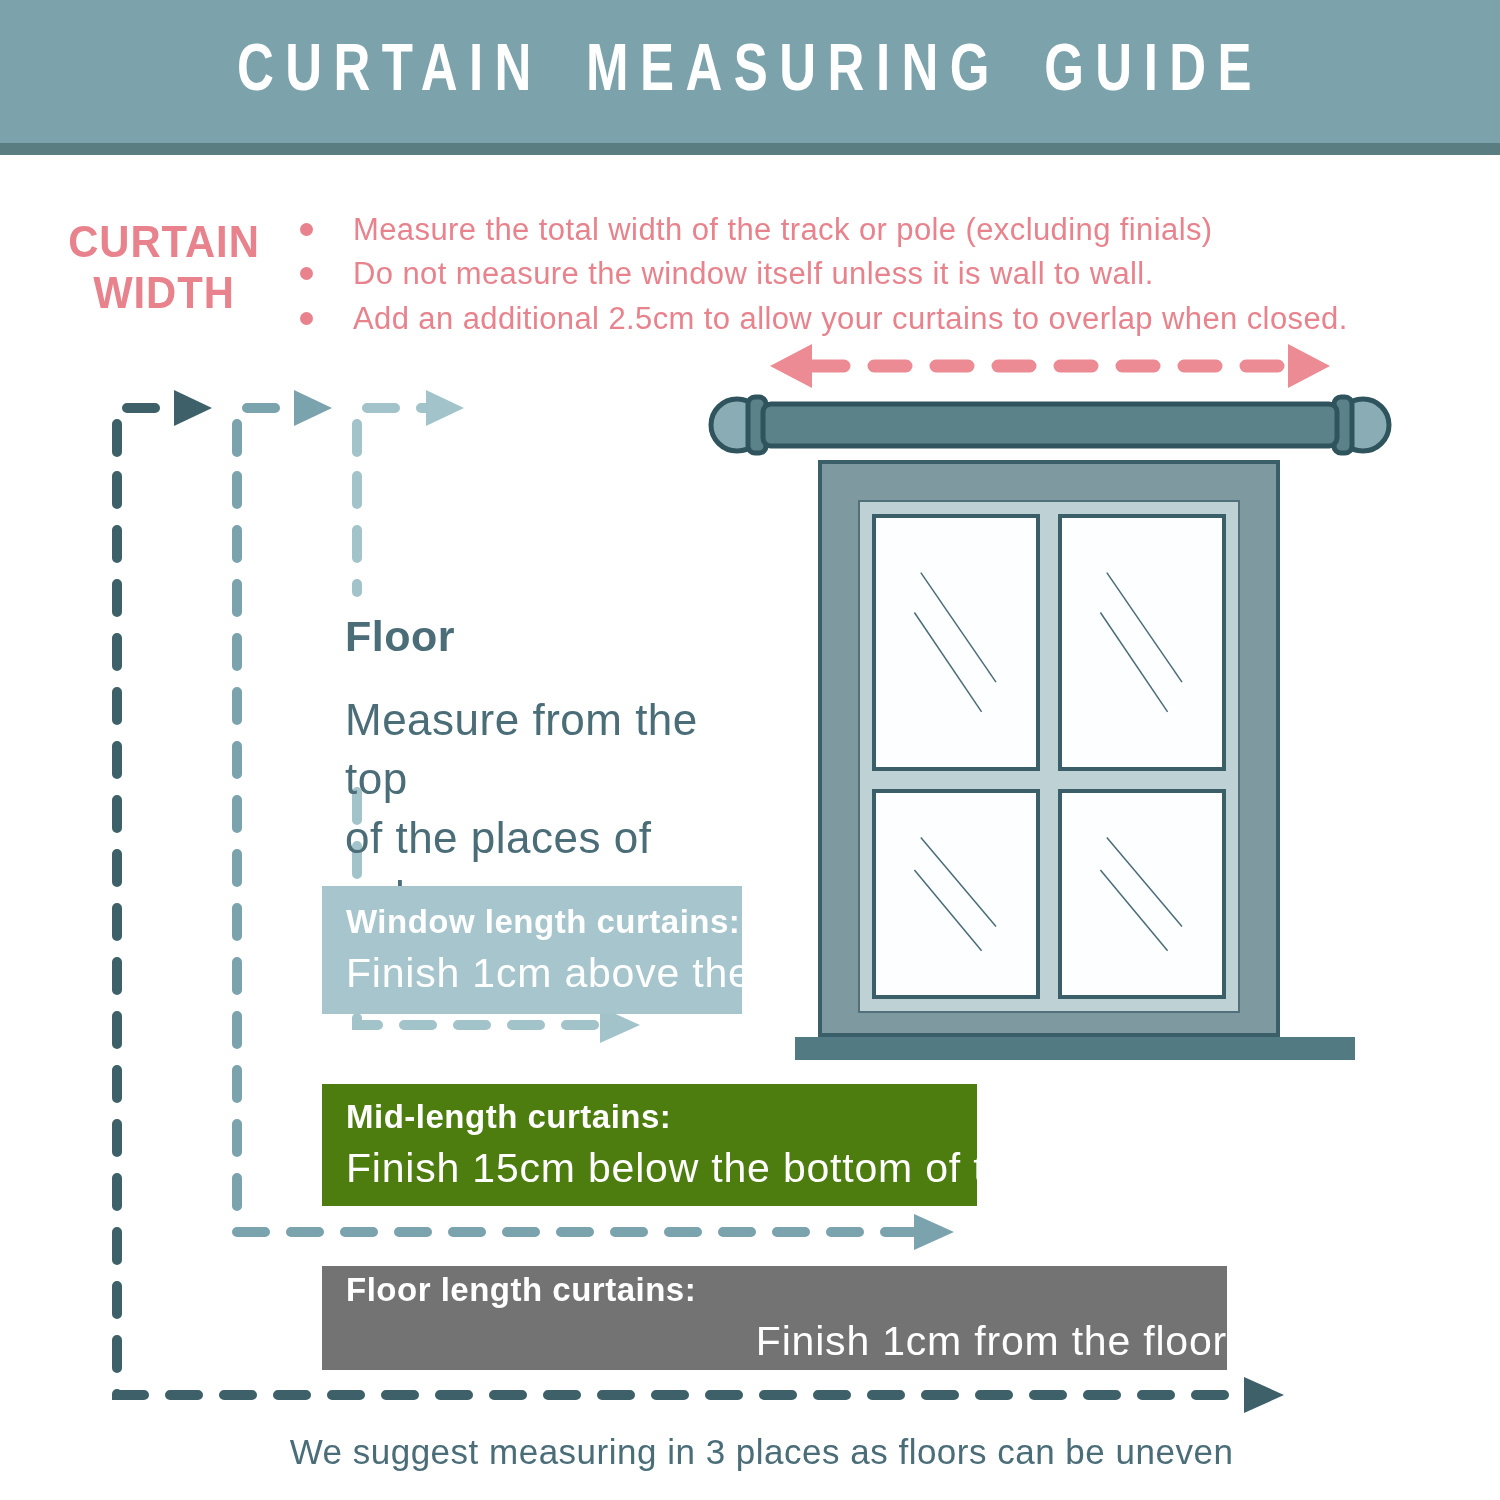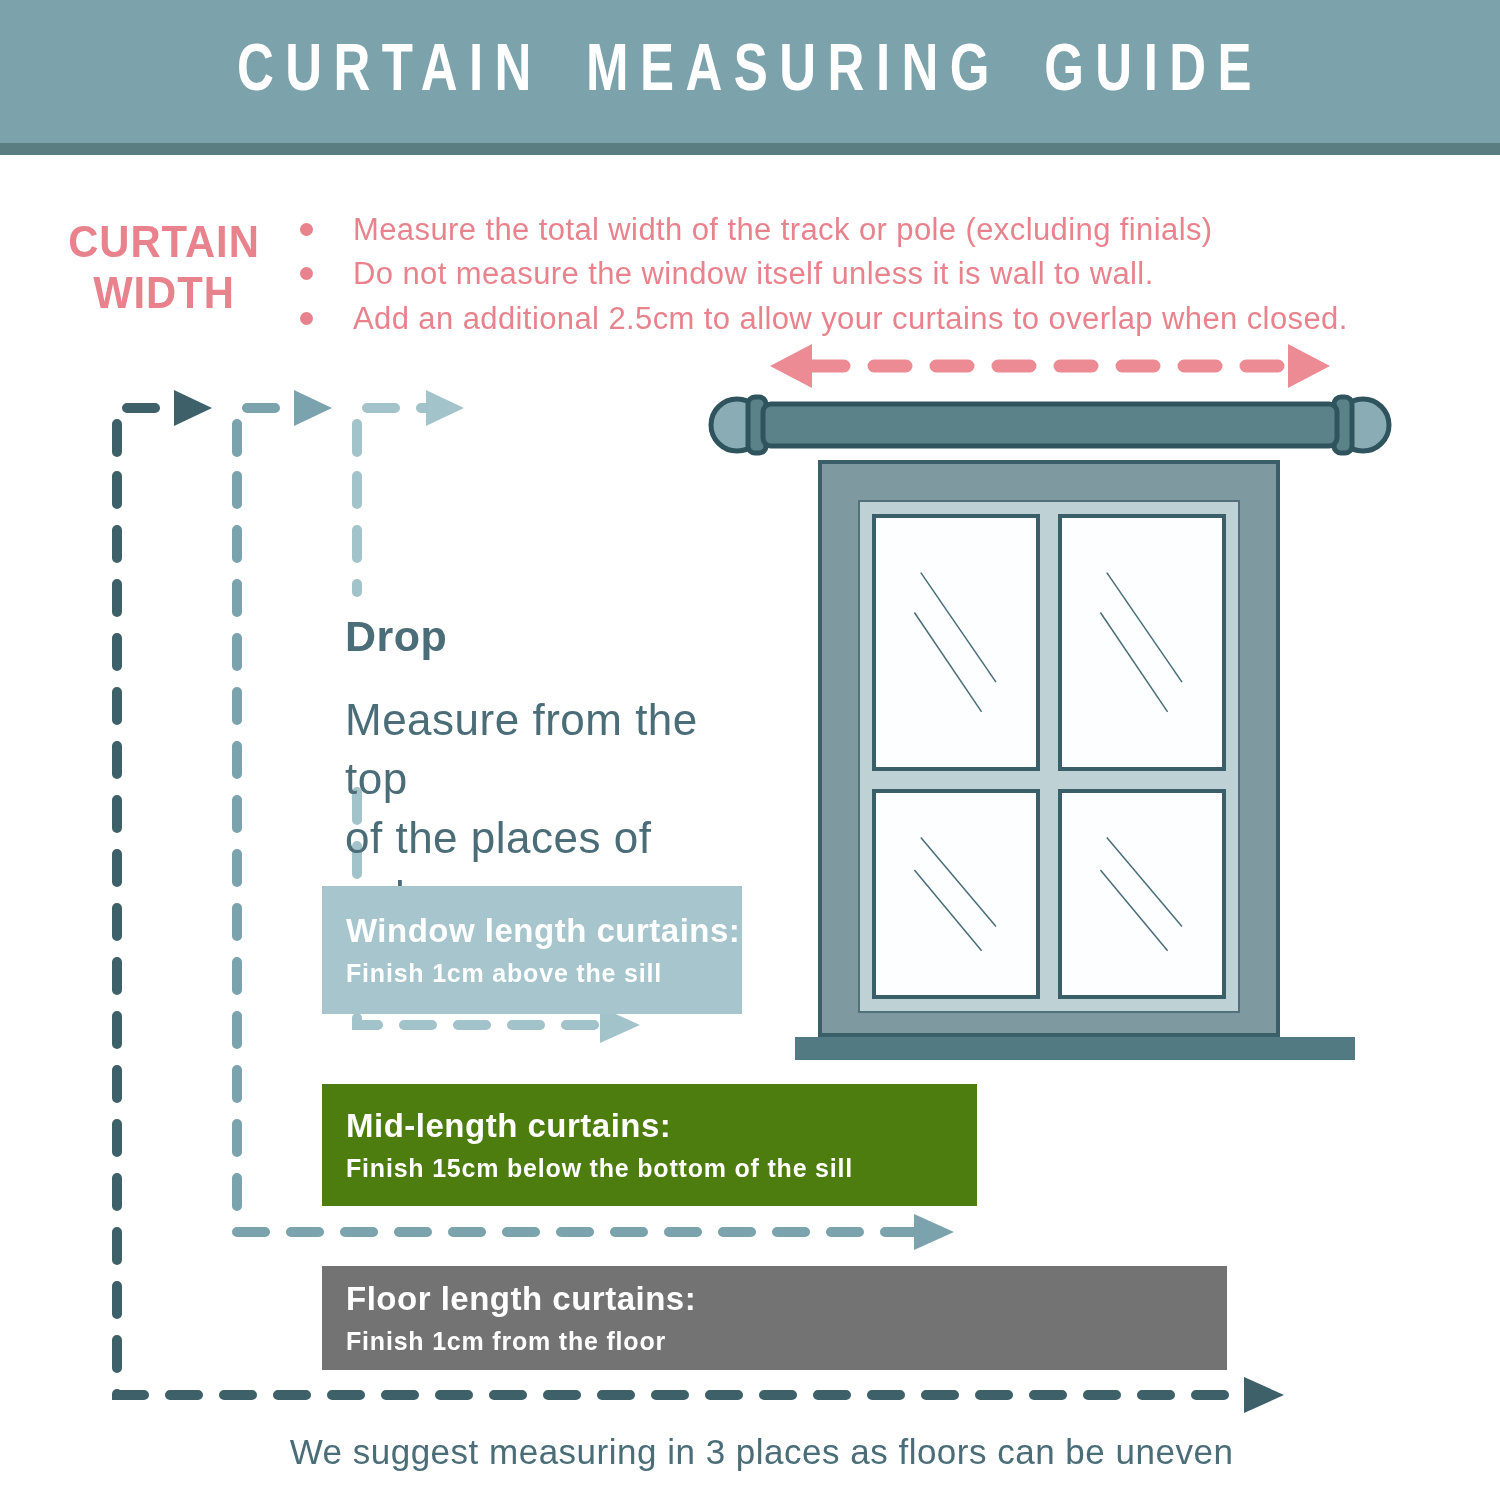--- a/index.html
+++ b/index.html
@@ -26,21 +26,21 @@
   .cw-bullets li{display:flex;align-items:flex-start;margin-bottom:11px;color:#e8838d;font-size:31px;letter-spacing:0.4px;line-height:1.08;}
   .cw-dot{flex:0 0 auto;width:13px;height:13px;border-radius:50%;background:#e8838d;margin:10px 40px 0 8px;}
   
   .drop{position:absolute;left:345px;top:612px;width:400px;color:#4a6d78;}
   .drop h3{margin:0 0 30px 0;font-size:43px;font-weight:700;letter-spacing:0.5px;}
   .drop p{margin:0;font-size:44px;line-height:1.34;letter-spacing:0.5px;}
   
   .lenbox{position:absolute;display:flex;flex-direction:column;justify-content:center;
     color:#ffffff;padding-left:24px;box-sizing:border-box;}
   .lenbox .t{font-size:33px;font-weight:700;letter-spacing:0.5px;white-space:nowrap;margin-bottom:9px;}
-  .lenbox .d{font-size:25px;font-weight:700;letter-spacing:0.8px;white-space:nowrap;}
+  .lenbox .d{font-size:41px;font-weight:400;letter-spacing:0.8px;white-space:nowrap;text-align:right;}
   .box-window{left:322px;top:886px;width:420px;height:128px;background:#a6c5cc;}
   .box-mid{left:322px;top:1084px;width:655px;height:122px;background:#4d7c0f;}
   .box-floor{left:322px;top:1266px;width:905px;height:104px;background:#737373;}
   
   .window{position:absolute;left:818px;top:460px;width:462px;height:577px;background:#7e999f;
     border:4px solid #3a5f68;box-sizing:border-box;}
   .window-inner{position:absolute;left:36px;right:36px;top:36px;bottom:20px;background:#bed1d5;
     border:2px solid #51707a;box-sizing:border-box;}
   .pane-grid{position:absolute;left:12px;right:12px;top:12px;bottom:12px;display:grid;
     grid-template-columns:1fr 1fr;grid-template-rows:1.22fr 1fr;gap:18px;}
@@ -117,21 +117,21 @@
       <span class="cw-dot"></span>
       <span>Do not measure the window itself unless it is wall to wall.</span>
     </li>
     <li>
       <span class="cw-dot"></span>
       <span>Add an additional 2.5cm to allow your curtains to overlap when closed.</span>
     </li>
   </ul>
 
   <div class="drop">
-    <h3>Drop</h3>
+    <h3>Floor</h3>
     <p><span>Measure from the top</span><br>
     <span>of the places of pole.</span></p>
   </div>
 
   <div class="window">
     <div class="window-inner">
       <div class="pane-grid">
         <div class="pane">
           <svg viewBox="0 0 100 100" preserveAspectRatio="none">
             <line x1="28" y1="22" x2="75" y2="66" stroke="#4a6d78" stroke-width="1.5" vector-effect="non-scaling-stroke"></line>

